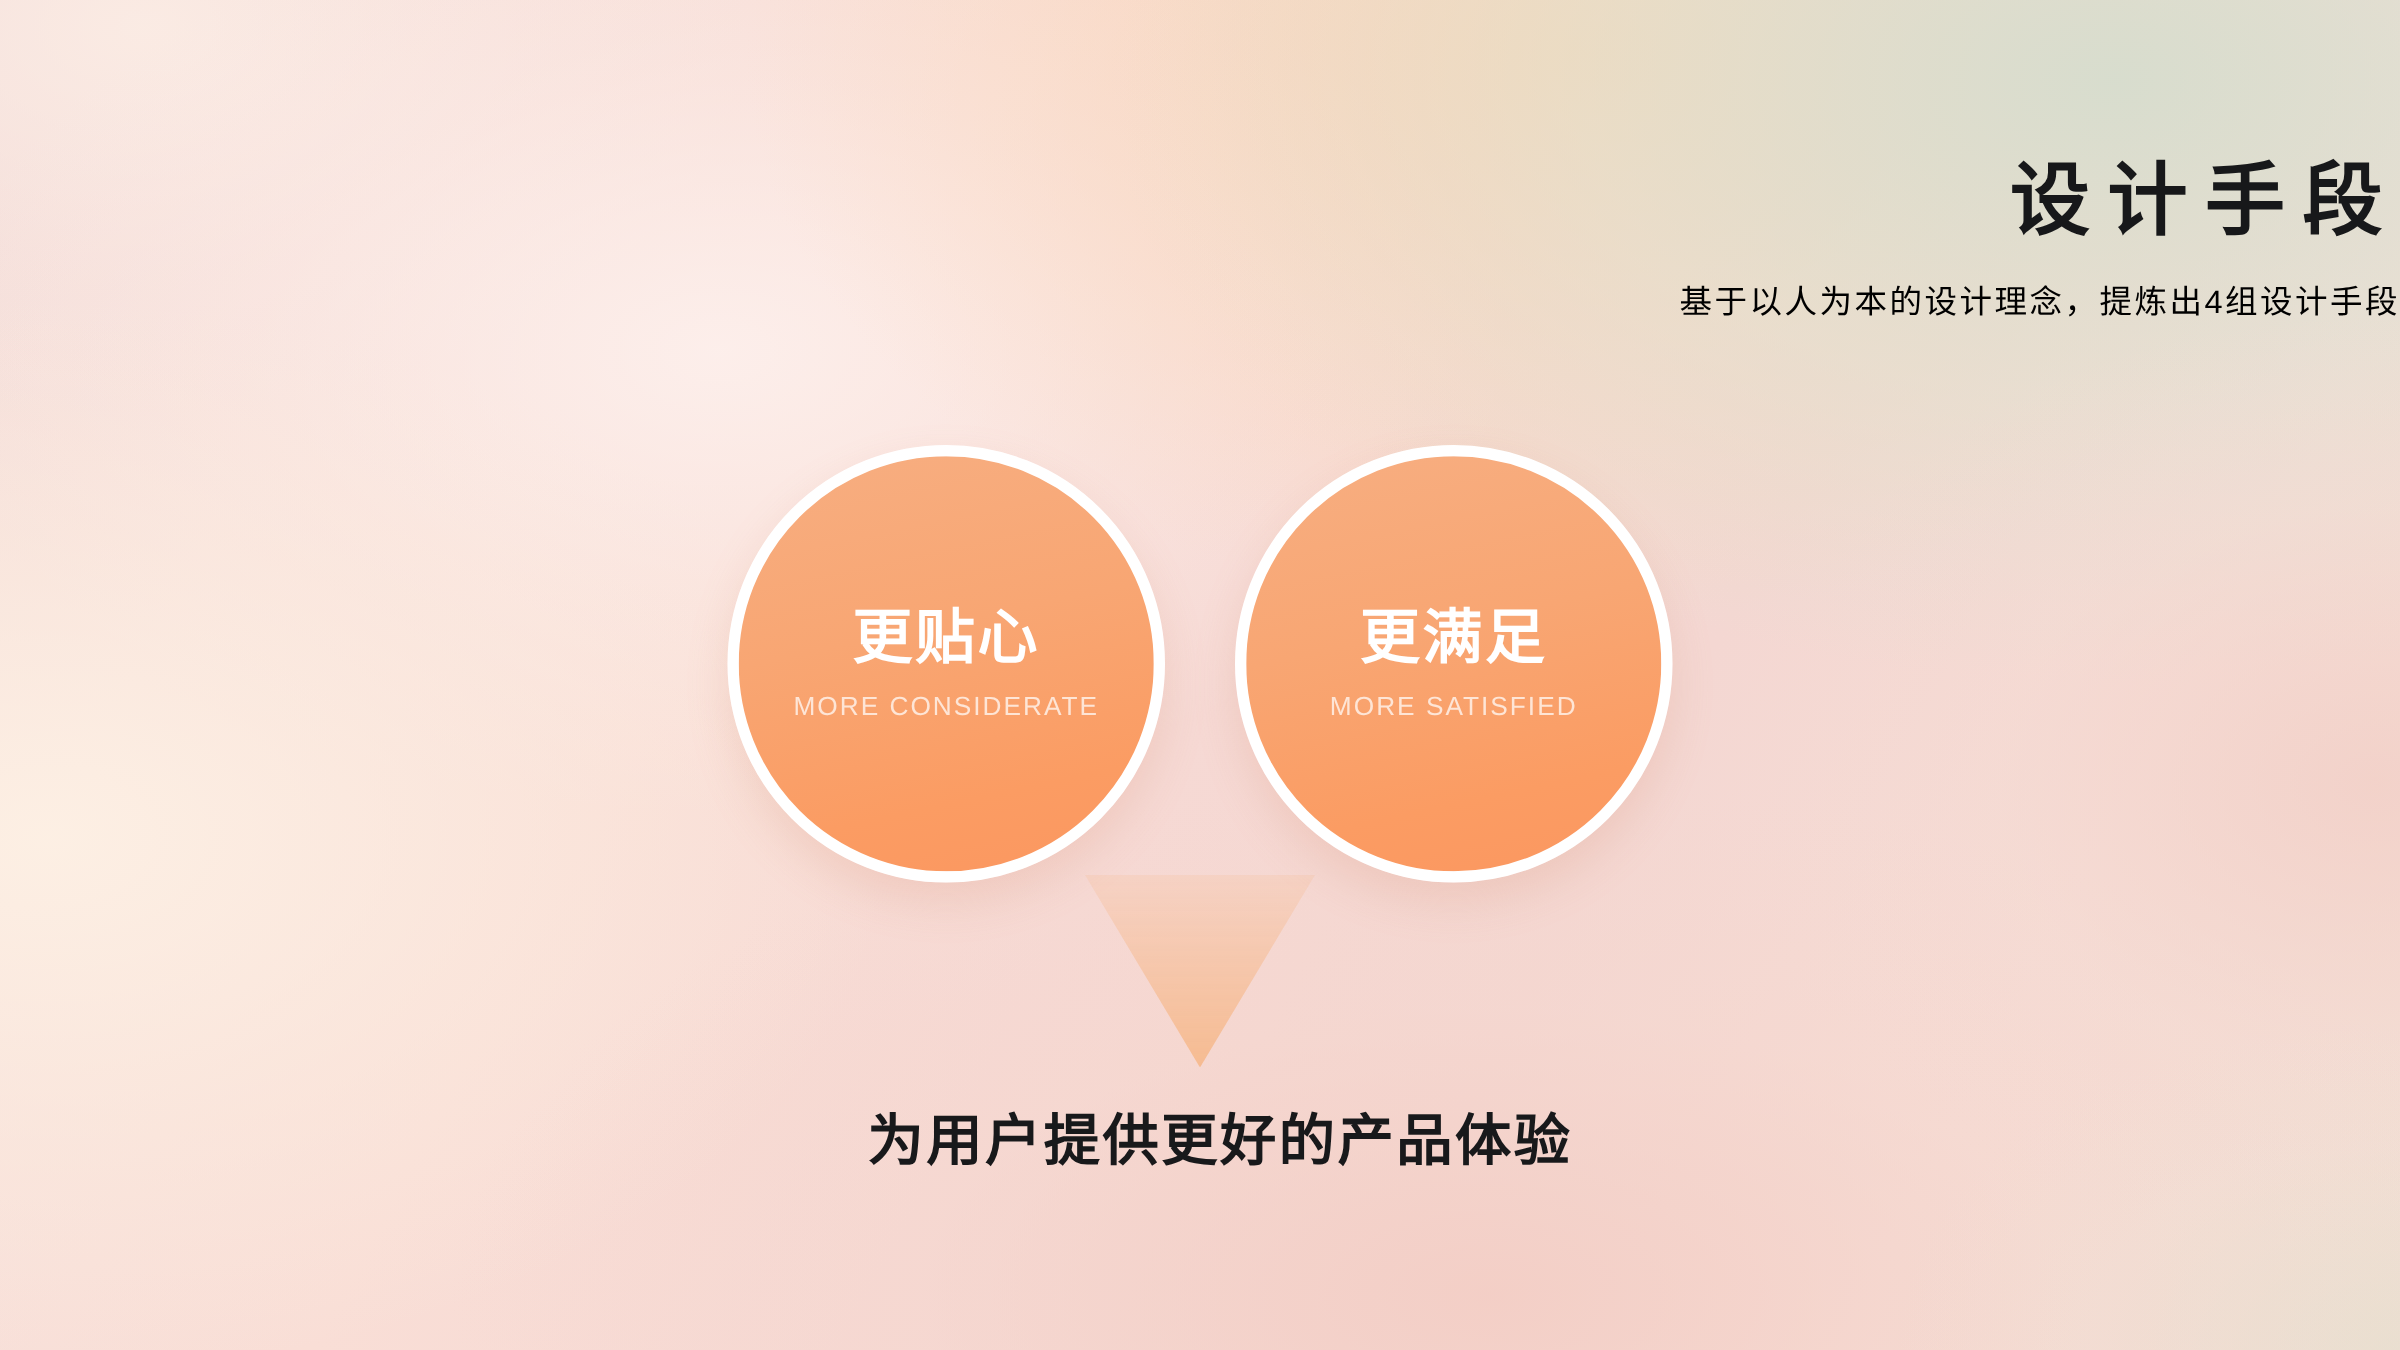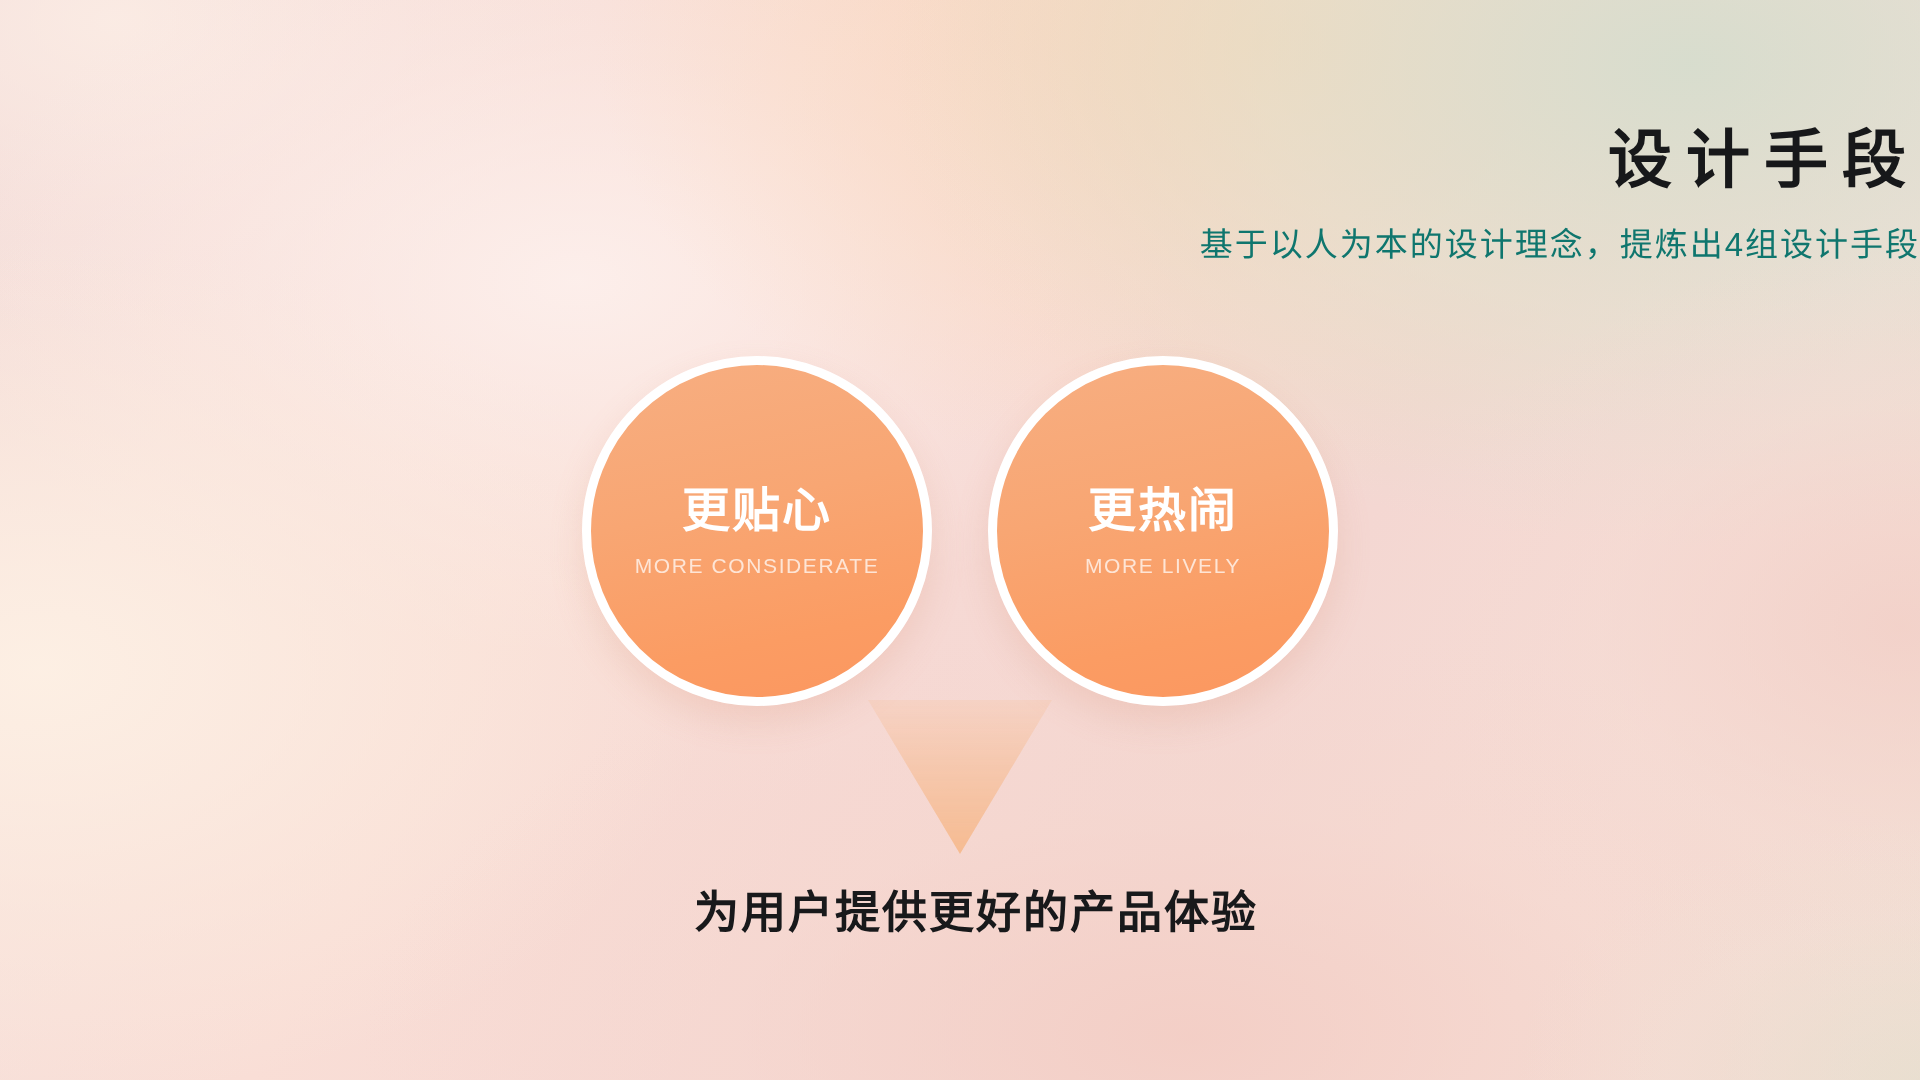--- a/index.html
+++ b/index.html
@@ -95,24 +95,24 @@
     font-size: 64px;
     font-weight: 700;
     letter-spacing: 14px;
     text-indent: 14px;
     color: #17181a;
     line-height: 1;
   }
   .page-subtitle {
     margin: 0;
     padding-top: 36px;
-    font-size: 33px;
+    font-size: 26px;
     font-weight: 400;
     letter-spacing: 2px;
-    color: #0f766e;
+    color: #000000;
     line-height: 1;
   }
 
   
   .circle-row {
     position: absolute;
     top: 356px;
     left: 0;
     width: 1920px;
     height: 360px;
@@ -215,25 +215,25 @@
   </div>
 
   <div class="circle-row">
 
     <div class="circle">
       <span class="circle-cn">更贴心</span>
       <span class="circle-en">MORE CONSIDERATE</span>
     </div>
 
 
+
     <div class="circle">
-      <span class="circle-cn">更热闹</span>
-      <span class="circle-en">MORE LIVELY</span>
+      <span class="circle-cn">更满足</span>
+      <span class="circle-en">MORE SATISFIED</span>
     </div>
-
 
   </div>
 
   <div class="arrow-wrap">
     <div class="arrow"></div>
   </div>
 
   <div class="footer">
     <p class="footer-text">为用户提供更好的产品体验</p>
   </div>

